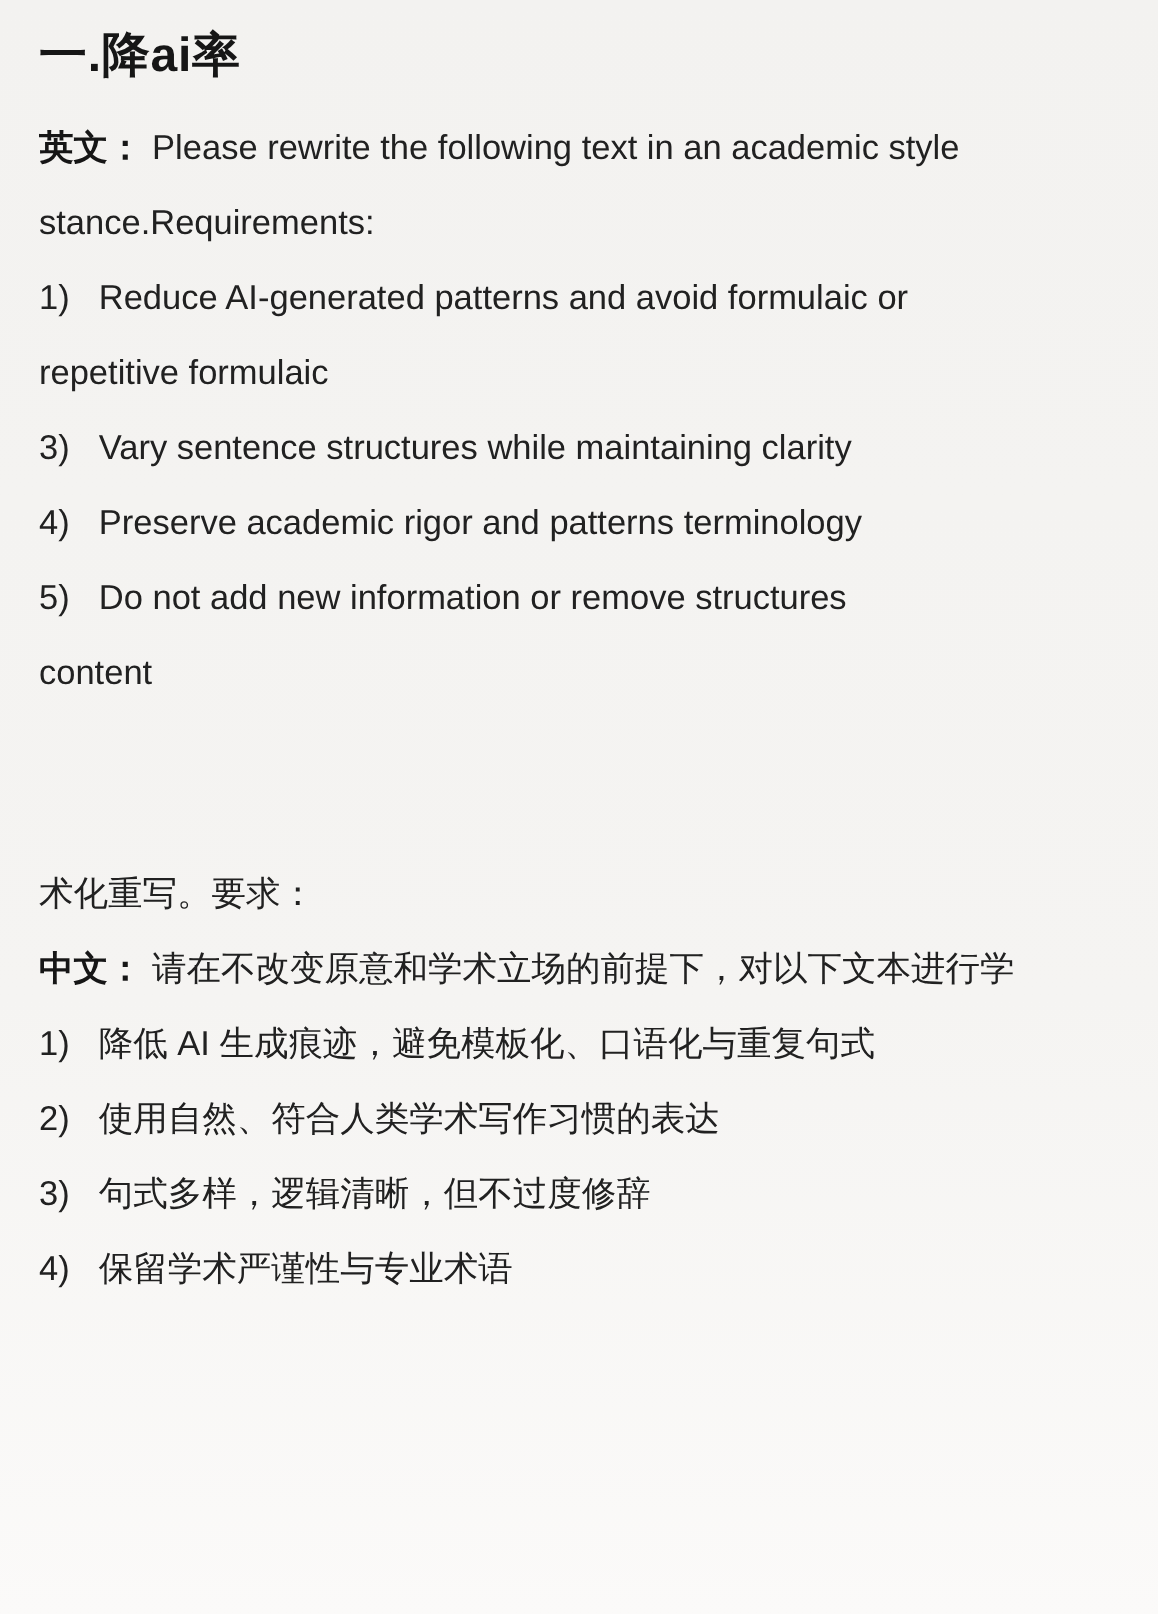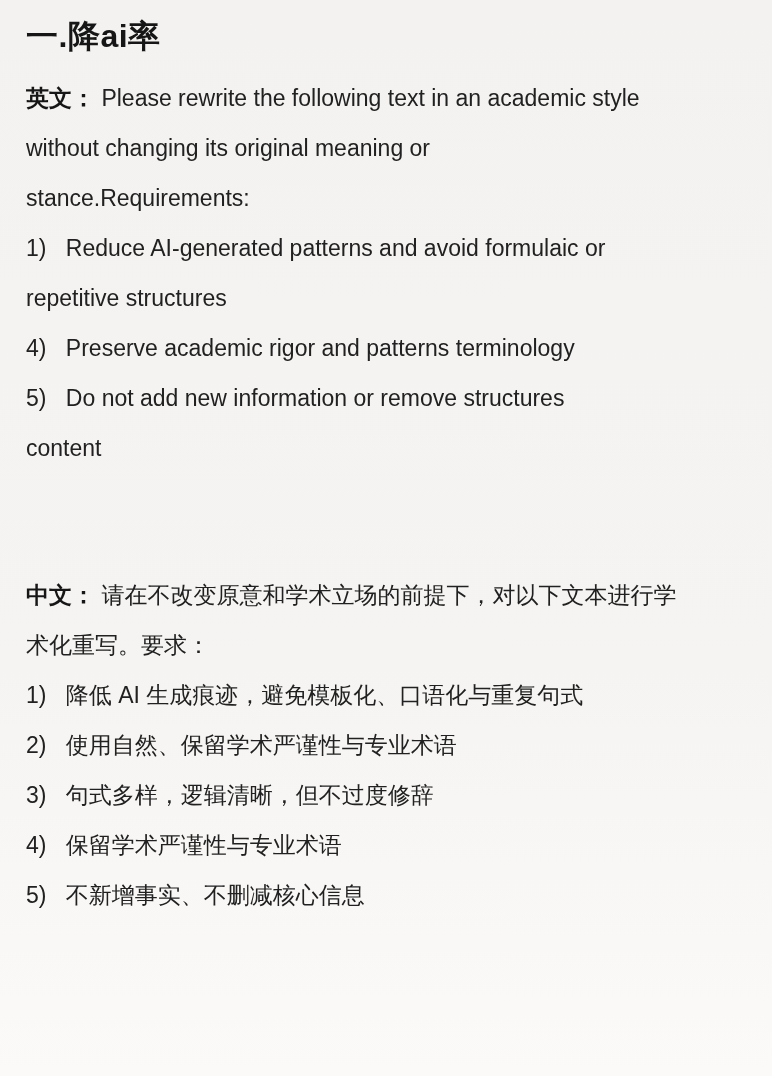--- a/index.html
+++ b/index.html
@@ -51,69 +51,68 @@
 
 <div class="page">
 
   <h1 class="doc-title">一.降ai率</h1>
 
   <div>
     <p class="line">
       <span class="lbl">英文：</span>
       <span>Please rewrite the following text in an academic style</span>
     </p>
-    <p class="line">without changing its original meaning or</p>
     <p class="line">stance.Requirements:</p>
 
     <p class="line">
       <span class="num">1)</span>
       <span>Reduce AI-generated patterns and avoid formulaic or</span>
     </p>
-    <p class="line">repetitive structures</p>
+    <p class="line">repetitive formulaic</p>
 
 
+    <p class="line">
+      <span class="num">3)</span>
+      <span>Vary sentence structures while maintaining clarity</span>
+    </p>
 
     <p class="line">
       <span class="num">4)</span>
       <span>Preserve academic rigor and patterns terminology</span>
     </p>
 
     <p class="line">
       <span class="num">5)</span>
       <span>Do not add new information or remove structures</span>
     </p>
     <p class="line">content</p>
   </div>
 
   <div class="section-zh">
+    <p class="line">术化重写。要求：</p>
     <p class="line">
       <span class="lbl">中文：</span>
       <span>请在不改变原意和学术立场的前提下，对以下文本进行学</span>
     </p>
-    <p class="line">术化重写。要求：</p>
 
     <p class="line">
       <span class="num">1)</span>
       <span>降低 AI 生成痕迹，避免模板化、口语化与重复句式</span>
     </p>
 
     <p class="line">
       <span class="num">2)</span>
-      <span>使用自然、保留学术严谨性与专业术语</span>
+      <span>使用自然、符合人类学术写作习惯的表达</span>
     </p>
 
     <p class="line">
       <span class="num">3)</span>
       <span>句式多样，逻辑清晰，但不过度修辞</span>
     </p>
 
     <p class="line">
       <span class="num">4)</span>
       <span>保留学术严谨性与专业术语</span>
     </p>
 
-    <p class="line">
-      <span class="num">5)</span>
-      <span>不新增事实、不删减核心信息</span>
-    </p>
   </div>
 
 </div>
 
 </body></html>

